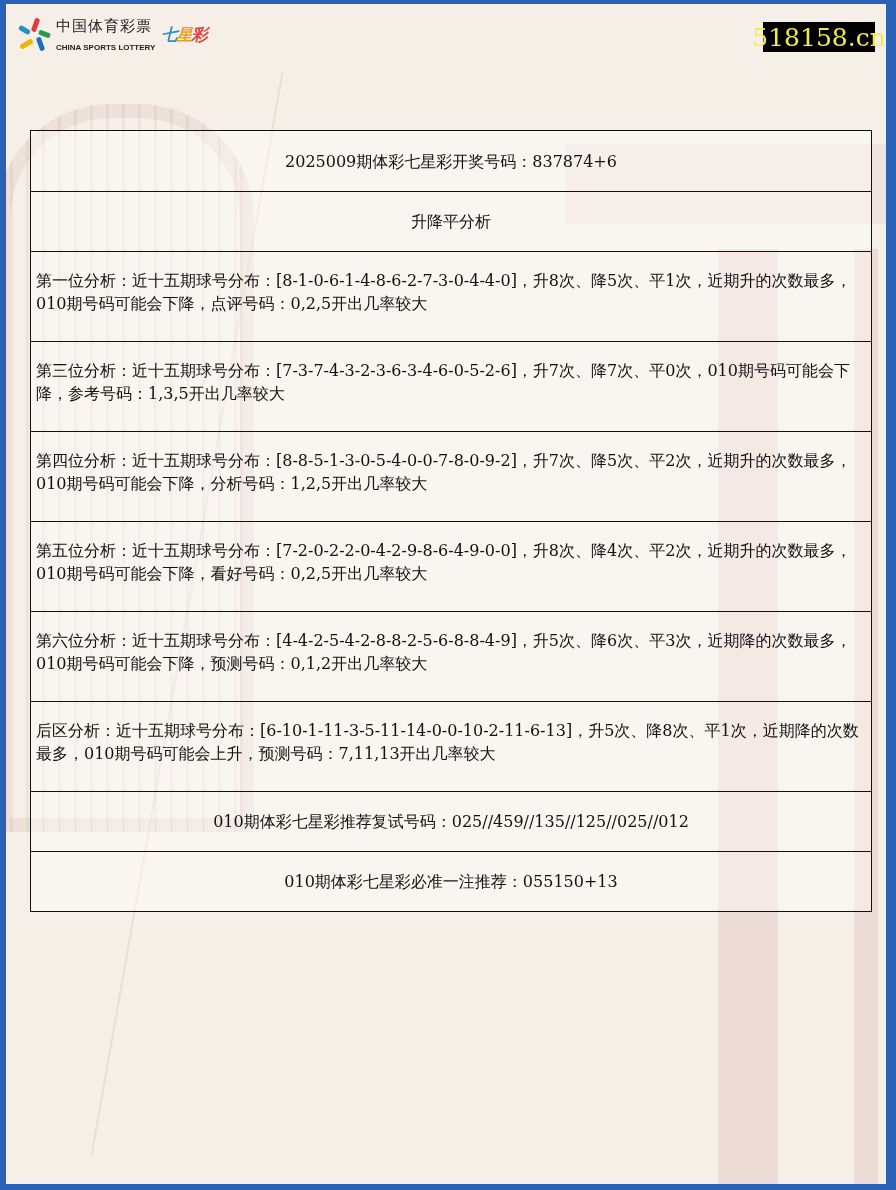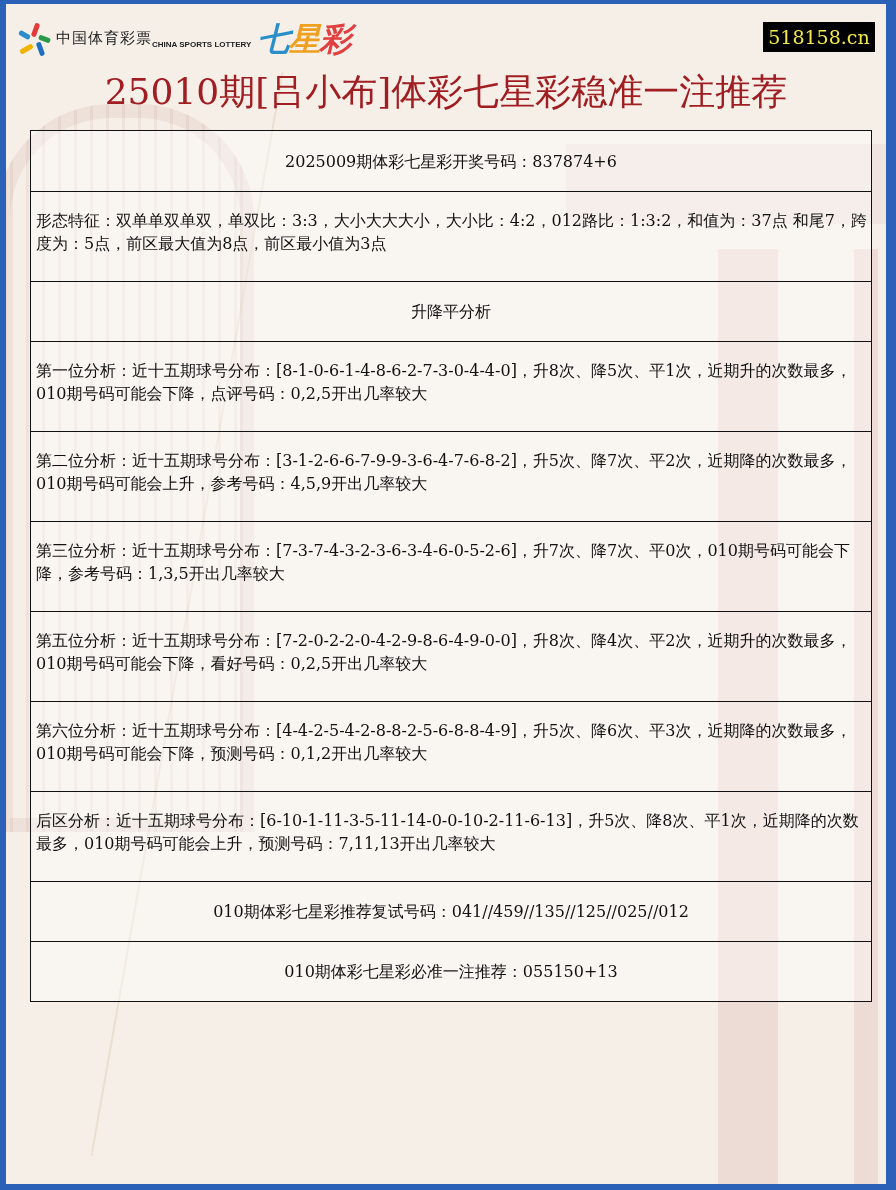--- a/index.html
+++ b/index.html
@@ -35,33 +35,33 @@
     .bg-stem {
       position: absolute; left: 180px; top: 60px; width: 2px; height: 1100px;
       background: rgba(200,180,140,0.25); transform: rotate(10deg);
     }
     .header { position: absolute; left: 0; top: 0; width: 100%; height: 60px; }
     .logo {
       position: absolute; left: 12px; top: 14px; display: flex; align-items: center; gap: 4px;
     }
     .logo-mark { width: 34px; height: 34px; position: relative; }
     .logo-mark i { position: absolute; display: block; width: 5px; height: 14px; border-radius: 2px; }
-    .logo-text { display: flex; flex-direction: row; line-height: 1; justify-content: space-between; }
+    .logo-text { display: flex; flex-direction: column; line-height: 1; justify-content: space-between; }
     .logo-cn { font-family: "DejaVu Sans", sans-serif; font-size: 15px; color: #222; letter-spacing: 1px; }
     .logo-en { font-family: "Liberation Sans", sans-serif; font-size: 8px; font-weight: bold; color: #222; margin-top: 10px; }
     .logo-game {
       font-family: "DejaVu Sans", sans-serif; font-weight: bold; font-style: italic;
-      font-size: 32px; margin-left: 2px; letter-spacing: -1px;
+      font-size: 16px; margin-left: 2px; letter-spacing: -1px;
     }
     .logo-game .c1 { color: #2a8ec9; }
     .logo-game .c2 { color: #f0a020; }
     .logo-game .c3 { color: #e04040; }
     .site-badge {
       position: absolute; left: 757px; top: 18px; width: 112px; height: 30px;
-      background: #000; color: #f4e94b; font-size: 19px;
+      background: #000; color: #f4e94b; font-size: 25px;
       display: flex; align-items: center; justify-content: center;
       font-family: "DejaVu Serif", serif;
     }
     .title {
       position: absolute; left: 0; top: 64px; width: 100%; text-align: center;
       color: #a01e22; font-size: 36px; letter-spacing: 0px;
       font-family: "DejaVu Serif", "Liberation Serif", serif;
     }
     .table {
       position: absolute; left: 24px; top: 126px; width: 840px;
@@ -99,28 +99,26 @@
         <span class="logo-cn">中国体育彩票</span>
         <span class="logo-en">CHINA SPORTS LOTTERY</span>
       </div>
       <div class="logo-game">
         <span class="c1">七</span><span class="c2">星</span><span class="c3">彩</span>
       </div>
     </div>
     <div class="site-badge">518158.cn</div>
   </div>
 
-  <div class="title">25010期[吕小布]体彩七星彩稳准一注推荐</div>
 
   <div class="table">
     <div class="row center">2025009期体彩七星彩开奖号码：837874+6</div>
-    <div class="row para">形态特征：双单单双单双，单双比：3:3，大小大大大小，大小比：4:2，012路比：1:3:2，和值为：37点 和尾7，跨度为：5点，前区最大值为8点，前区最小值为3点</div>
     <div class="row center">升降平分析</div>
     <div class="row para">第一位分析：近十五期球号分布：[8-1-0-6-1-4-8-6-2-7-3-0-4-4-0]，升8次、降5次、平1次，近期升的次数最多，010期号码可能会下降，点评号码：0,2,5开出几率较大</div>
-    <div class="row para">第二位分析：近十五期球号分布：[3-1-2-6-6-7-9-9-3-6-4-7-6-8-2]，升5次、降7次、平2次，近期降的次数最多，010期号码可能会上升，参考号码：4,5,9开出几率较大</div>
     <div class="row para">第三位分析：近十五期球号分布：[7-3-7-4-3-2-3-6-3-4-6-0-5-2-6]，升7次、降7次、平0次，010期号码可能会下降，参考号码：1,3,5开出几率较大</div>
+    <div class="row para">第四位分析：近十五期球号分布：[8-8-5-1-3-0-5-4-0-0-7-8-0-9-2]，升7次、降5次、平2次，近期升的次数最多，010期号码可能会下降，分析号码：1,2,5开出几率较大</div>
     <div class="row para">第五位分析：近十五期球号分布：[7-2-0-2-2-0-4-2-9-8-6-4-9-0-0]，升8次、降4次、平2次，近期升的次数最多，010期号码可能会下降，看好号码：0,2,5开出几率较大</div>
     <div class="row para">第六位分析：近十五期球号分布：[4-4-2-5-4-2-8-8-2-5-6-8-8-4-9]，升5次、降6次、平3次，近期降的次数最多，010期号码可能会下降，预测号码：0,1,2开出几率较大</div>
     <div class="row para">后区分析：近十五期球号分布：[6-10-1-11-3-5-11-14-0-0-10-2-11-6-13]，升5次、降8次、平1次，近期降的次数最多，010期号码可能会上升，预测号码：7,11,13开出几率较大</div>
-    <div class="row center">010期体彩七星彩推荐复试号码：041//459//135//125//025//012</div>
+    <div class="row center">010期体彩七星彩推荐复试号码：025//459//135//125//025//012</div>
     <div class="row center">010期体彩七星彩必准一注推荐：055150+13</div>
   </div>
 </div>
 
 </body></html>

